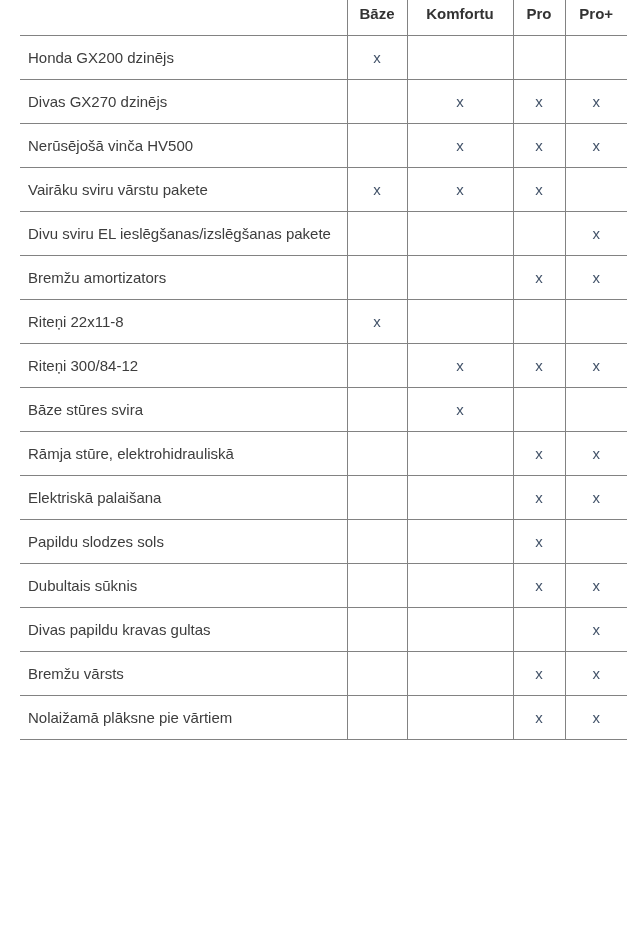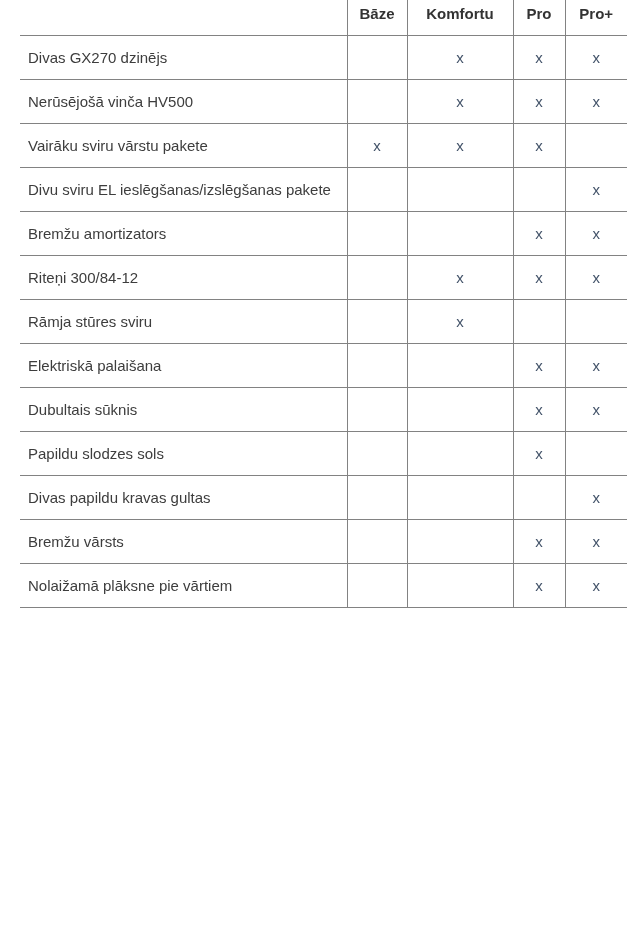--- a/index.html
+++ b/index.html
@@ -80,20 +80,27 @@
         <th class="label-col"></th>
 
       <th class="mark-col">Bāze</th>
           <th class="mark-col">Komfortu</th>
           <th class="mark-col">Pro</th>
           <th class="mark-col">Pro+</th>
         </tr>
     </thead>
     <tbody id="rows-body">
 
+    <tr>
+          <td class="label-col">Honda GX200 dzinējs</td>
+          <td class="mark-col">x</td>
+          <td class="mark-col"></td>
+          <td class="mark-col"></td>
+          <td class="mark-col"></td>
+        </tr>
         <tr>
           <td class="label-col">Divas GX270 dzinējs</td>
           <td class="mark-col"></td>
           <td class="mark-col">x</td>
           <td class="mark-col">x</td>
           <td class="mark-col">x</td>
         </tr>
         <tr>
           <td class="label-col">Nerūsējošā vinča HV500</td>
           <td class="mark-col"></td>
@@ -116,53 +123,67 @@
           <td class="mark-col">x</td>
         </tr>
         <tr>
           <td class="label-col">Bremžu amortizators</td>
           <td class="mark-col"></td>
           <td class="mark-col"></td>
           <td class="mark-col">x</td>
           <td class="mark-col">x</td>
         </tr>
         <tr>
+          <td class="label-col">Riteņi 22x11-8</td>
+          <td class="mark-col">x</td>
+          <td class="mark-col"></td>
+          <td class="mark-col"></td>
+          <td class="mark-col"></td>
+        </tr>
+        <tr>
           <td class="label-col">Riteņi 300/84-12</td>
           <td class="mark-col"></td>
           <td class="mark-col">x</td>
           <td class="mark-col">x</td>
           <td class="mark-col">x</td>
         </tr>
         <tr>
-          <td class="label-col">Rāmja stūres sviru</td>
-          <td class="mark-col"></td>
-          <td class="mark-col">x</td>
-          <td class="mark-col"></td>
-          <td class="mark-col"></td>
+          <td class="label-col">Bāze stūres svira</td>
+          <td class="mark-col"></td>
+          <td class="mark-col">x</td>
+          <td class="mark-col"></td>
+          <td class="mark-col"></td>
+        </tr>
+        <tr>
+          <td class="label-col">Rāmja stūre, elektrohidrauliskā</td>
+          <td class="mark-col"></td>
+          <td class="mark-col"></td>
+          <td class="mark-col">x</td>
+          <td class="mark-col">x</td>
         </tr>
         <tr>
           <td class="label-col">Elektriskā palaišana</td>
           <td class="mark-col"></td>
           <td class="mark-col"></td>
           <td class="mark-col">x</td>
           <td class="mark-col">x</td>
         </tr>
         <tr>
+          <td class="label-col">Papildu slodzes sols</td>
+          <td class="mark-col"></td>
+          <td class="mark-col"></td>
+          <td class="mark-col">x</td>
+          <td class="mark-col"></td>
+        </tr>
+        <tr>
           <td class="label-col">Dubultais sūknis</td>
           <td class="mark-col"></td>
           <td class="mark-col"></td>
           <td class="mark-col">x</td>
           <td class="mark-col">x</td>
-        </tr>
-        <tr>
-          <td class="label-col">Papildu slodzes sols</td>
-          <td class="mark-col"></td>
-          <td class="mark-col"></td>
-          <td class="mark-col">x</td>
-          <td class="mark-col"></td>
         </tr>
         <tr>
           <td class="label-col">Divas papildu kravas gultas</td>
           <td class="mark-col"></td>
           <td class="mark-col"></td>
           <td class="mark-col"></td>
           <td class="mark-col">x</td>
         </tr>
         <tr>
           <td class="label-col">Bremžu vārsts</td>

